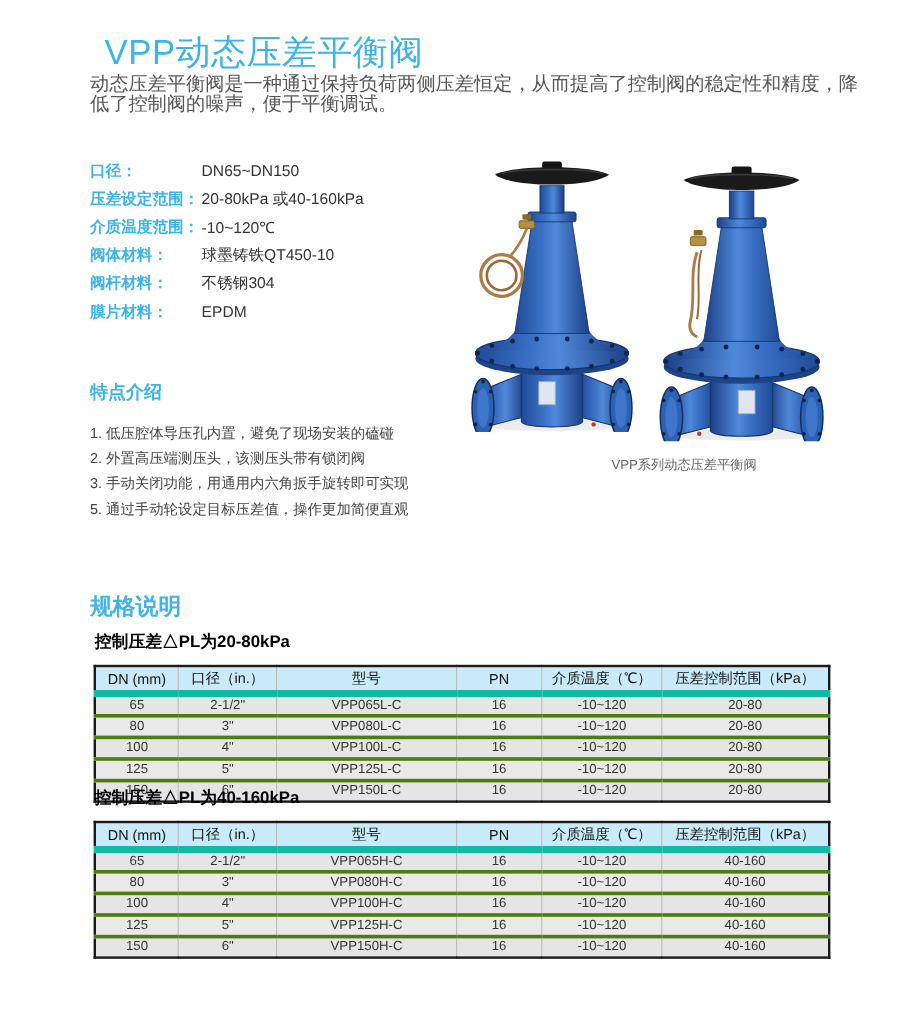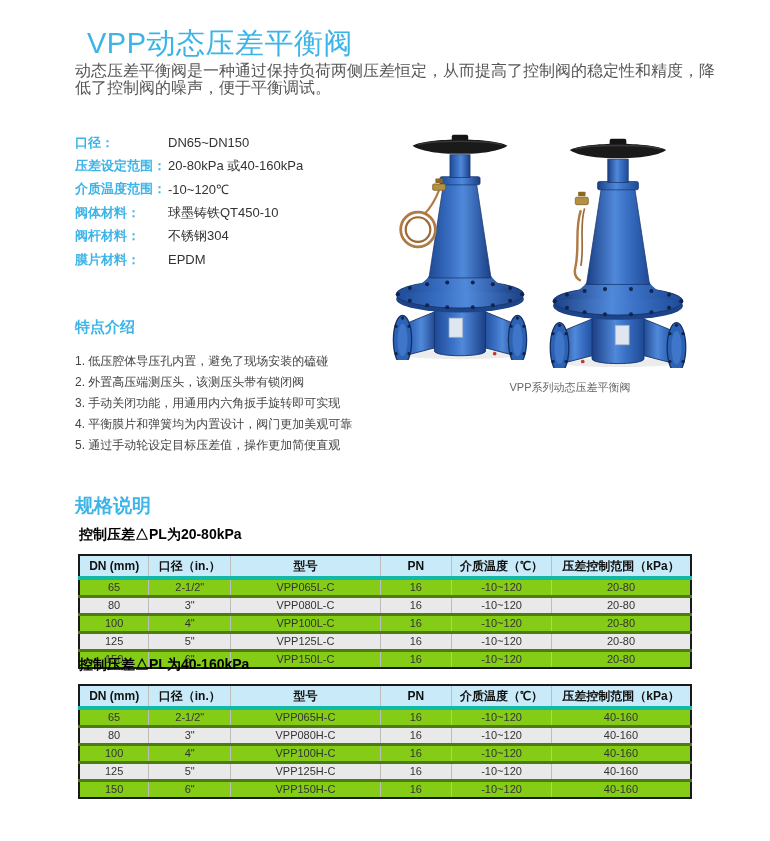--- a/index.html
+++ b/index.html
@@ -51,26 +51,26 @@
   }
   .table-block { position: absolute; left: 78px; width: 616px; }
   .tb1 { top: 526px; }
   .tb2 { top: 656px; }
   .table-subtitle { font-size: 14px; font-weight: bold; color: #000000; margin: 0 0 10px 1px; }
   table {
     width: 614px; border-collapse: collapse; table-layout: fixed;
     border: 2px solid #1a1a1a;
   }
   th {
-    background: var(--th-bg); font-size: 12px; color: #111; font-weight: bold;
-    height: 23px; padding: 0; border-bottom: 4px solid #14b8a6;
+    background: var(--th-bg); font-size: 12px; color: #111; font-weight: normal;
+    height: 23px; padding: 0; border-bottom: 6px solid #14b8a6;
   }
   td {
     font-size: 11px; color: #333; text-align: center; height: 18px; padding: 0;
-    background: #84cc16;
+    background: #e5e5e5;
   }
   th + th, td + td { border-left: 1px solid #bdbdbd; }
   tbody tr + tr td { border-top: 3px solid #4d7c0f; }
   tbody tr:nth-child(even) td { background: var(--stripe); }
   col.c1 { width: 11.4%; } col.c2 { width: 13.4%; } col.c3 { width: 24.4%; }
   col.c4 { width: 11.7%; } col.c5 { width: 16.3%; } col.c6 { width: 22.8%; }
 </style>
 </head>
 <body>
 
@@ -104,21 +104,20 @@
       <span class="spec-label">膜片材料：</span>
       <span class="spec-value">EPDM</span>
     </div>
   </div>
 
   <div class="features">
     <h2 class="features-heading">特点介绍</h2>
     <div class="feature-item">1. 低压腔体导压孔内置，避免了现场安装的磕碰</div>
     <div class="feature-item">2. 外置高压端测压头，该测压头带有锁闭阀</div>
     <div class="feature-item">3. 手动关闭功能，用通用内六角扳手旋转即可实现</div>
-    <div class="feature-item">4. 平衡膜片和弹簧均为内置设计，阀门更加美观可靠</div>
     <div class="feature-item">5. 通过手动轮设定目标压差值，操作更加简便直观</div>
   </div>
 
   <div class="product-images">
     <svg width="0" height="0" style="position:absolute" aria-hidden="true">
       <defs>
         <linearGradient id="gBlue" x1="0" y1="0" x2="1" y2="0">
           <stop offset="0" stop-color="#1e4a96"></stop>
           <stop offset="0.35" stop-color="#3a70c4"></stop>
           <stop offset="0.55" stop-color="#5089da"></stop>

